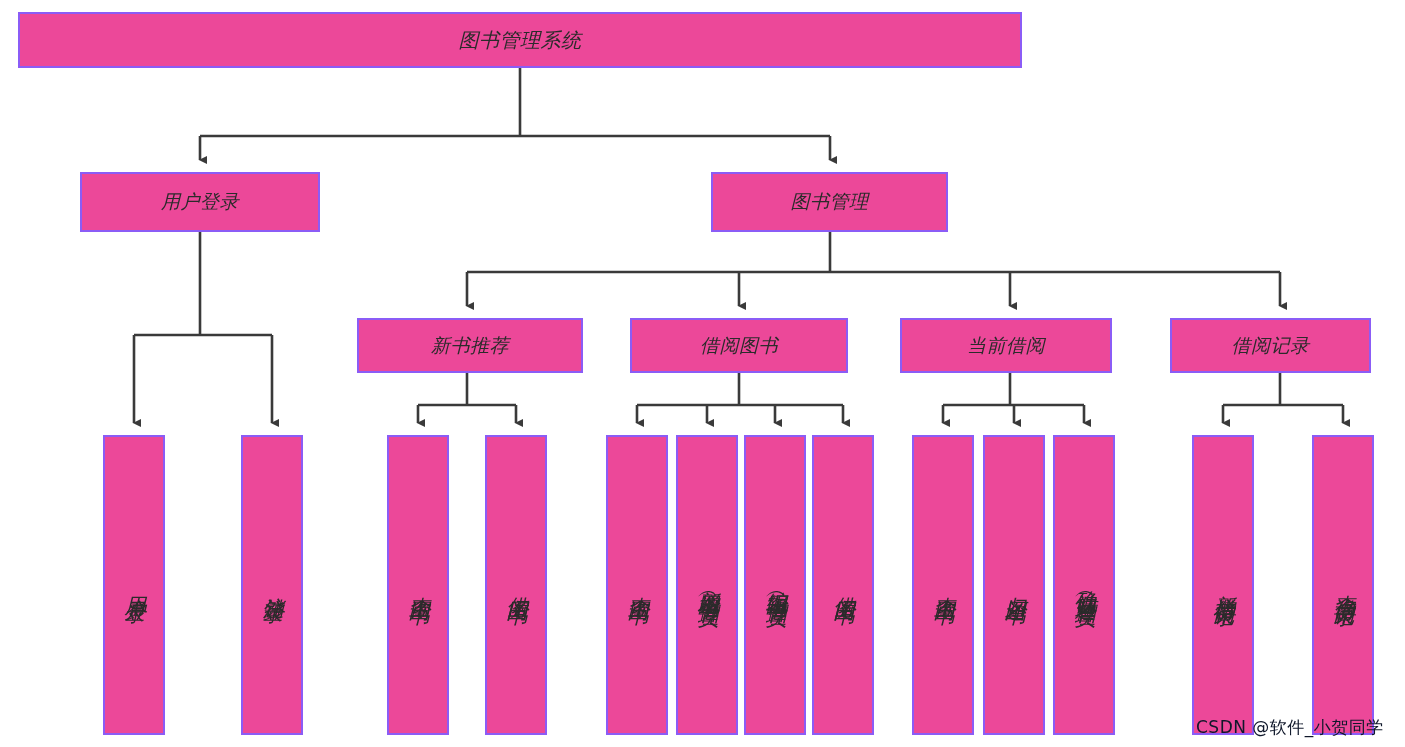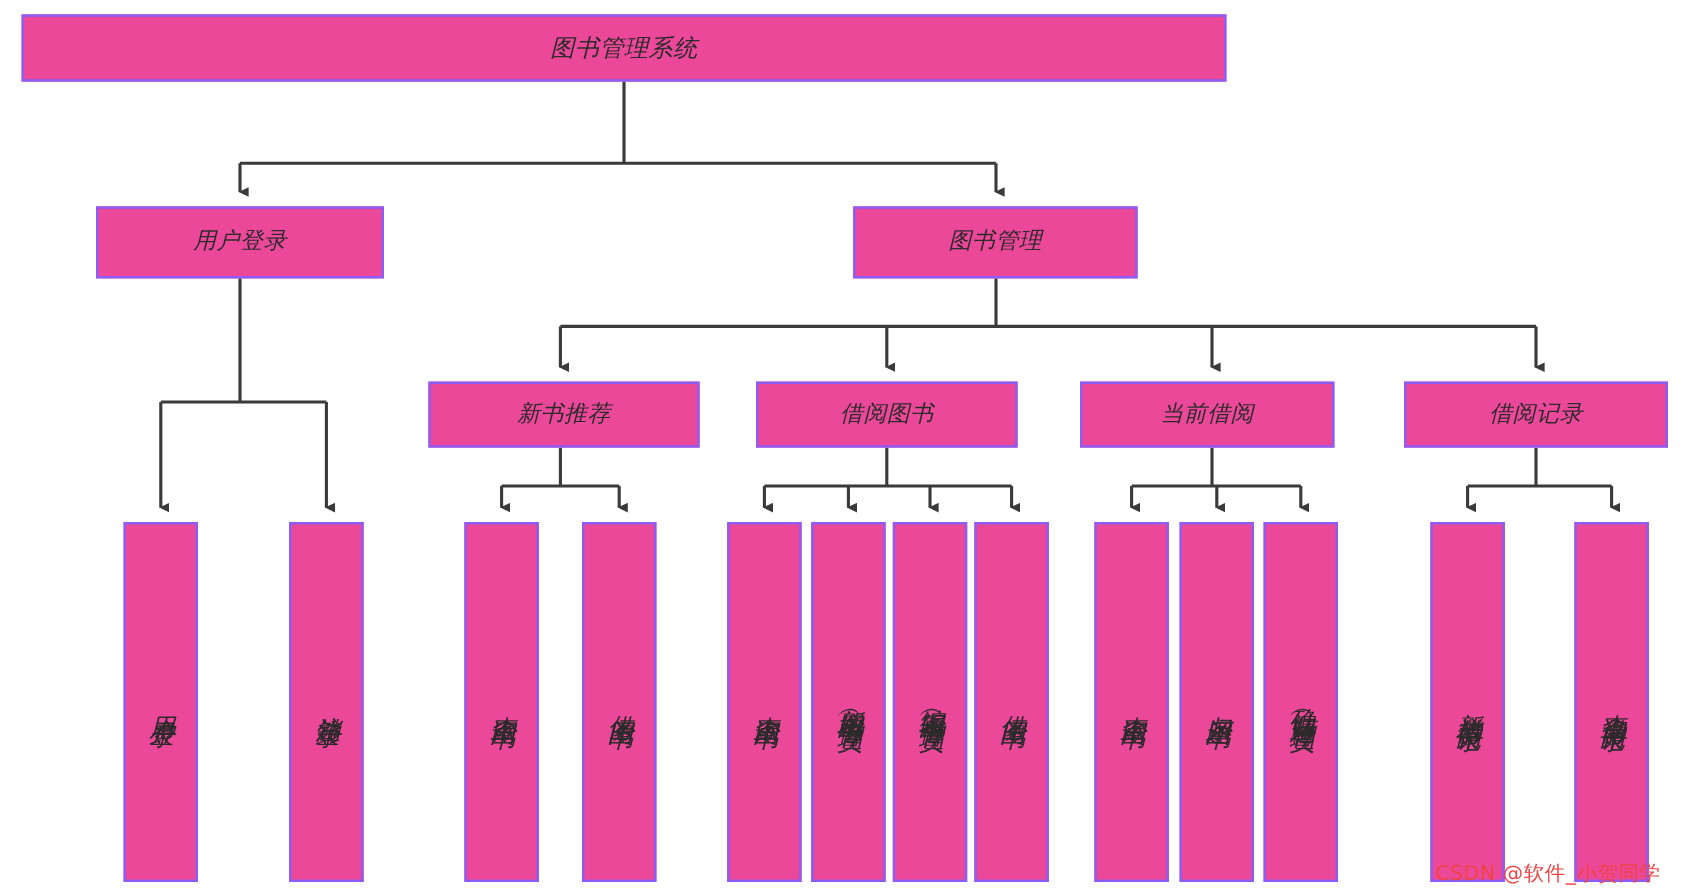--- a/index.html
+++ b/index.html
@@ -66,21 +66,21 @@
     text-orientation: upright;
     font-size: 21px;
     line-height: 1.04;
     letter-spacing: 2.5px;
     white-space: nowrap;
     max-height: 100%;
   }
   .watermark {
     position: absolute;
     font-size: 17px;
-    color: #ef4444;
+    color: #0f172a;
     white-space: nowrap;
     letter-spacing: 0.5px;
     font-family: "DejaVu Sans", "Liberation Sans", sans-serif;
   }
 </style>
 </head>
 <body>
 
 <div id="diagram-root">
 
@@ -151,21 +151,21 @@
   </div>
 
   <div class="node horiz tier2" style="left:630px; top:318px; width:218px; height:55px;">
     <span class="node-label">借阅图书</span>
   </div>
 
   <div class="node horiz tier2" style="left:900px; top:318px; width:212px; height:55px;">
     <span class="node-label">当前借阅</span>
   </div>
 
-  <div class="node horiz tier2" style="left:1170px; top:318px; width:220px; height:55px;">
+  <div class="node horiz tier2" style="left:1170px; top:318px; width:201px; height:55px;">
     <span class="node-label">借阅记录</span>
   </div>
 
   <div class="node leaf" style="left:103px; top:435px; width:62px; height:300px;">
     <span class="node-label">用户登录</span>
   </div>
 
   <div class="node leaf" style="left:241px; top:435px; width:62px; height:300px;">
     <span class="node-label">注销登录</span>
   </div>

